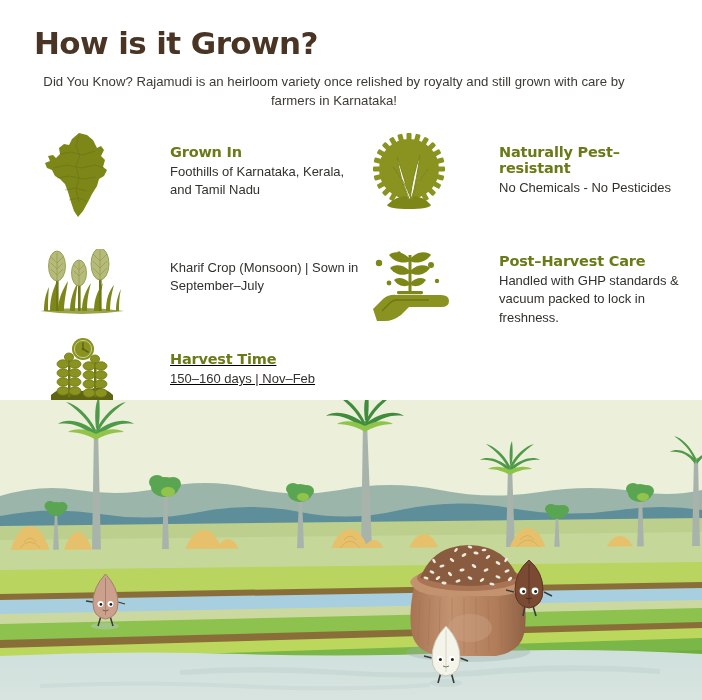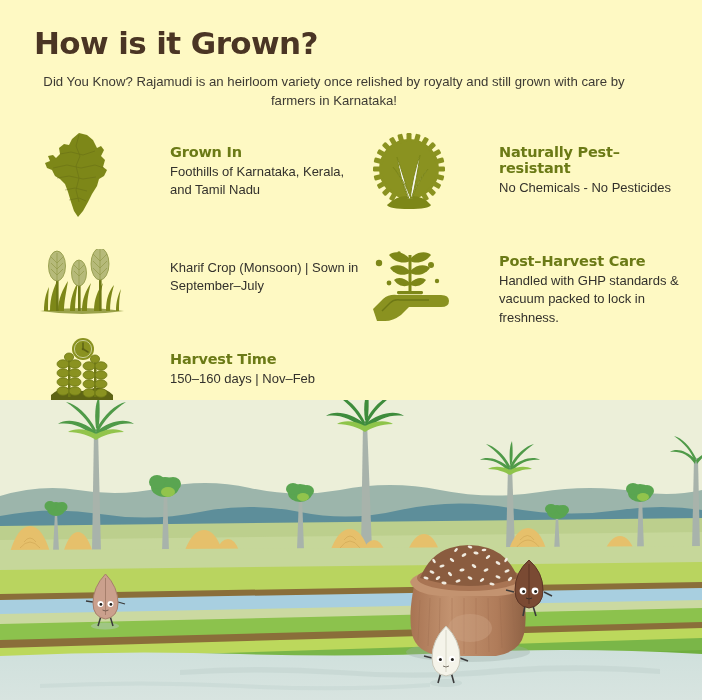--- a/index.html
+++ b/index.html
@@ -5,21 +5,21 @@
   * { box-sizing: border-box; margin: 0; padding: 0; }
   html, body {
     width: 702px; height: 700px;
     font-family: "Liberation Sans", sans-serif;
     background: #ecefd9;
     overflow: hidden;
   }
   .page {
     position: relative;
     width: 702px; height: 700px;
-    background: #fef9c3;
+    background: #ffffff;
     overflow: hidden;
   }
 
   
   .header { position: absolute; left: 34px; top: 26px; width: 640px; }
   .title {
     font-family: "DejaVu Sans", sans-serif;
     font-size: 31px;
     font-weight: 700;
     color: #4a3524;
@@ -62,21 +62,21 @@
     font-size: 13px;
     line-height: 1.42;
     color: #33312c;
   }
 
   
   .row1 { height: 113px; }
   .row2 { height: 88px; }
   .row3 { height: 80px; }
   .row2 .ftext { padding-top: 14px; }
-  .row3 .ftext { padding-top: 18px; }
+  .row3 .ftext { padding-top: 18px; text-decoration: underline; }
   .row2 .fcol.right .ftext { padding-top: 8px; }
 
   
   .scene {
     position: absolute;
     left: 0; bottom: 0;
     width: 702px; height: 300px;
     overflow: hidden;
   }
   .scene svg { display: block; }

